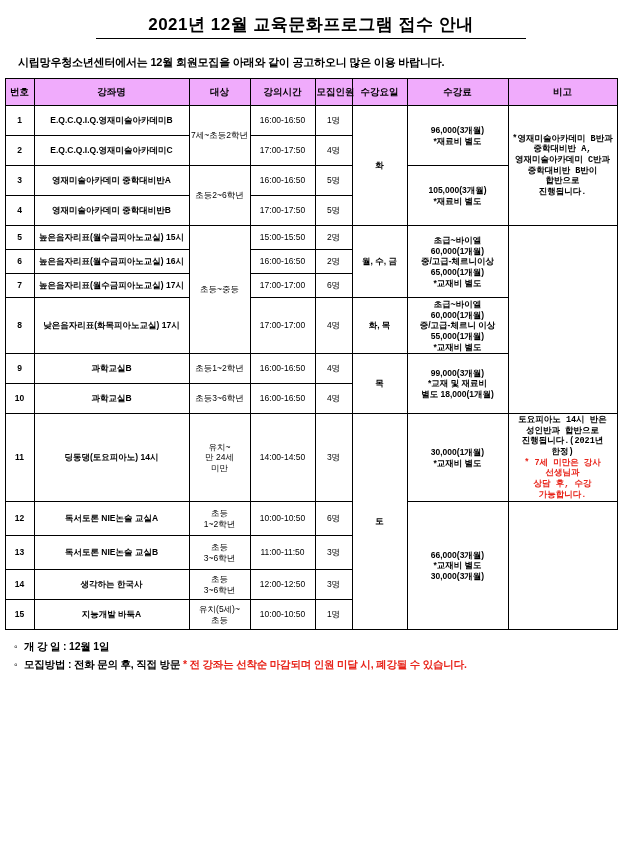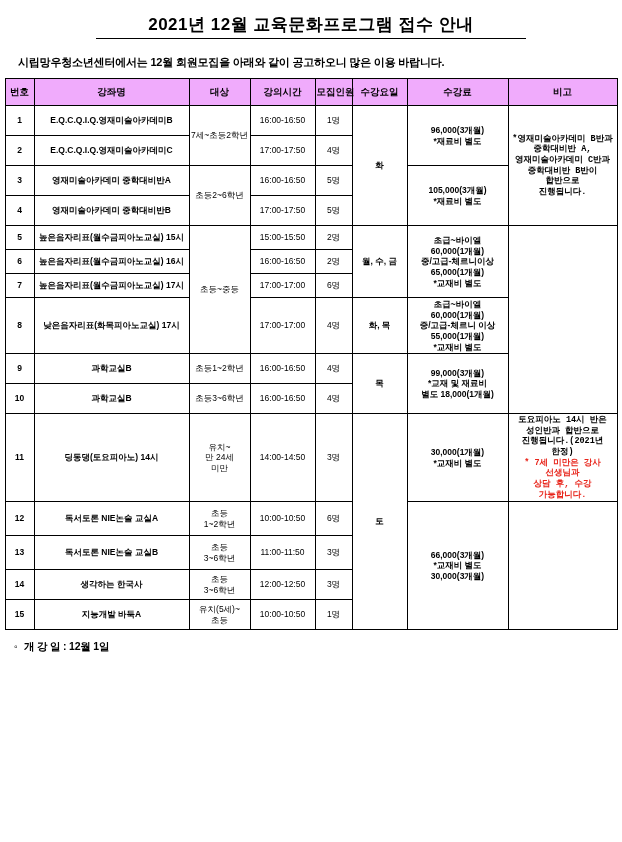--- a/index.html
+++ b/index.html
@@ -245,15 +245,16 @@
           <td class="course">지능개발 바둑A</td>
           <td class="target">유치(5세)~<br>초등</td>
           <td class="time">10:00-10:50</td>
           <td class="cap">1명</td>
         </tr>
       </tbody>
   </table>
 
   <div class="footer" id="footer-block">
       <div><span class="bullet">◦</span><span>개 강 일 : </span><span>12월 1일</span></div>
+      <div><span class="bullet">◦</span><span>모집방법 : </span><span>전화 문의 후, 직접 방문</span><span class="red">  * 전 강좌는 선착순 마감되며 인원 미달 시, 폐강될 수 있습니다.</span></div>
     </div>
 
 </div>
 
 </body></html>

